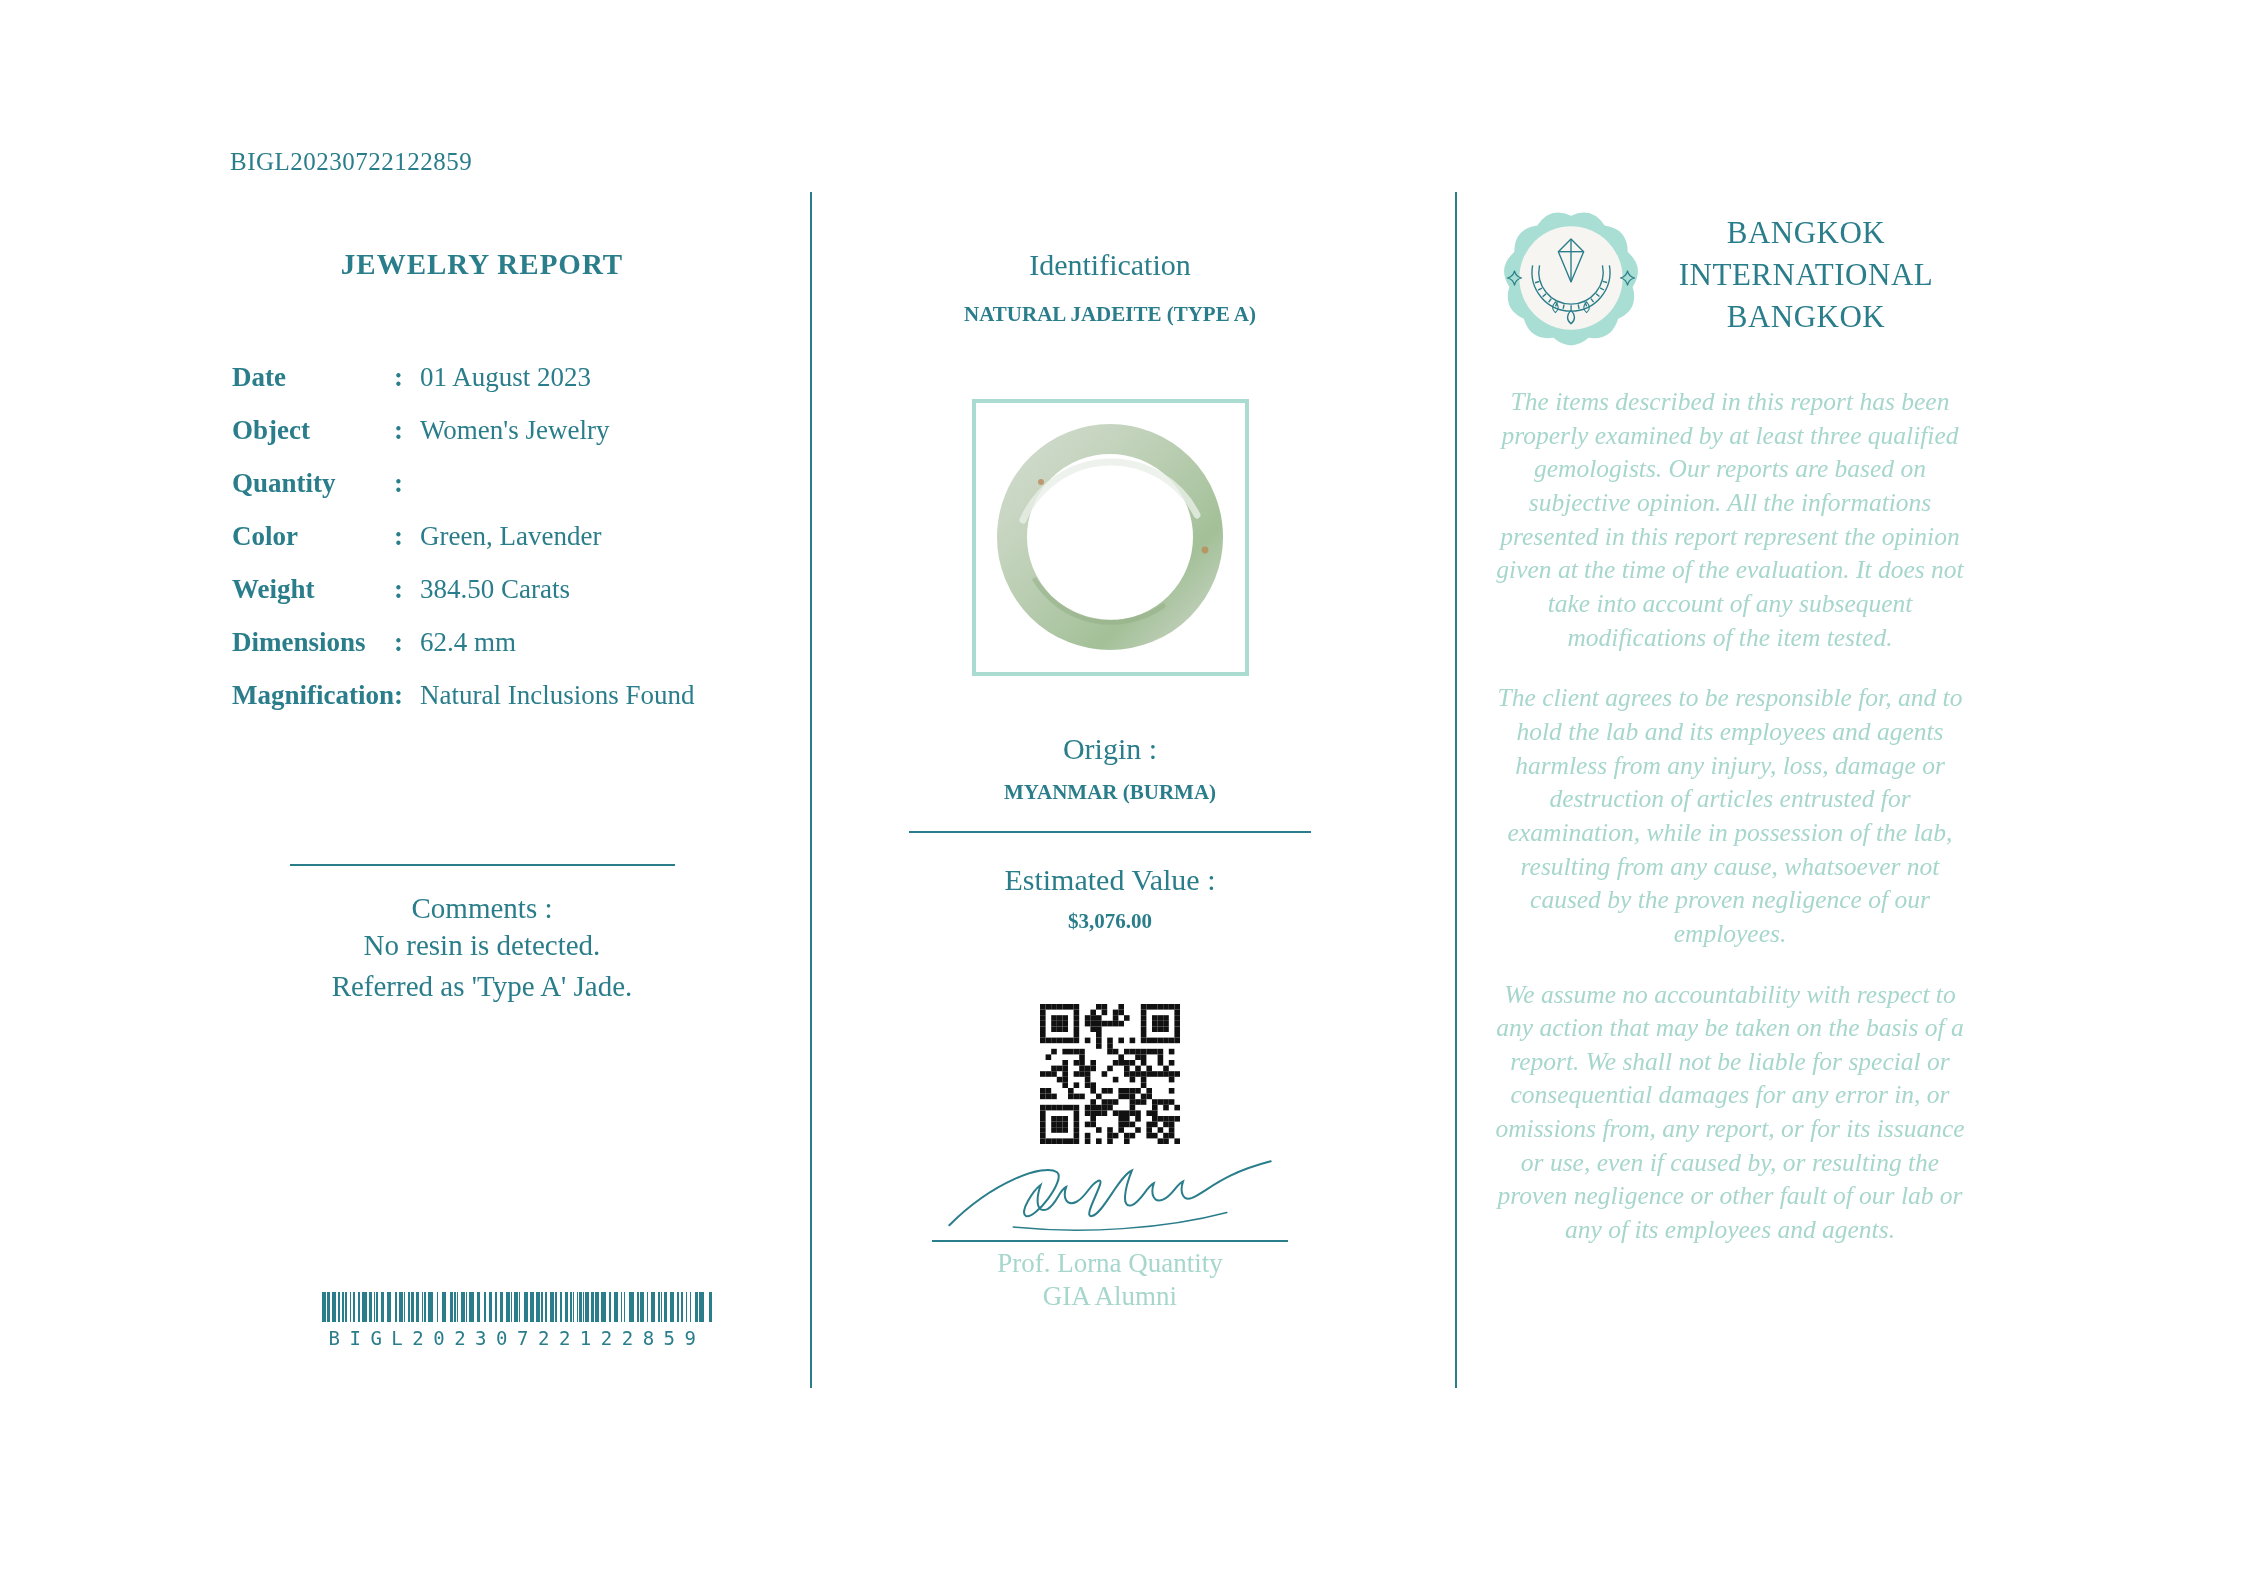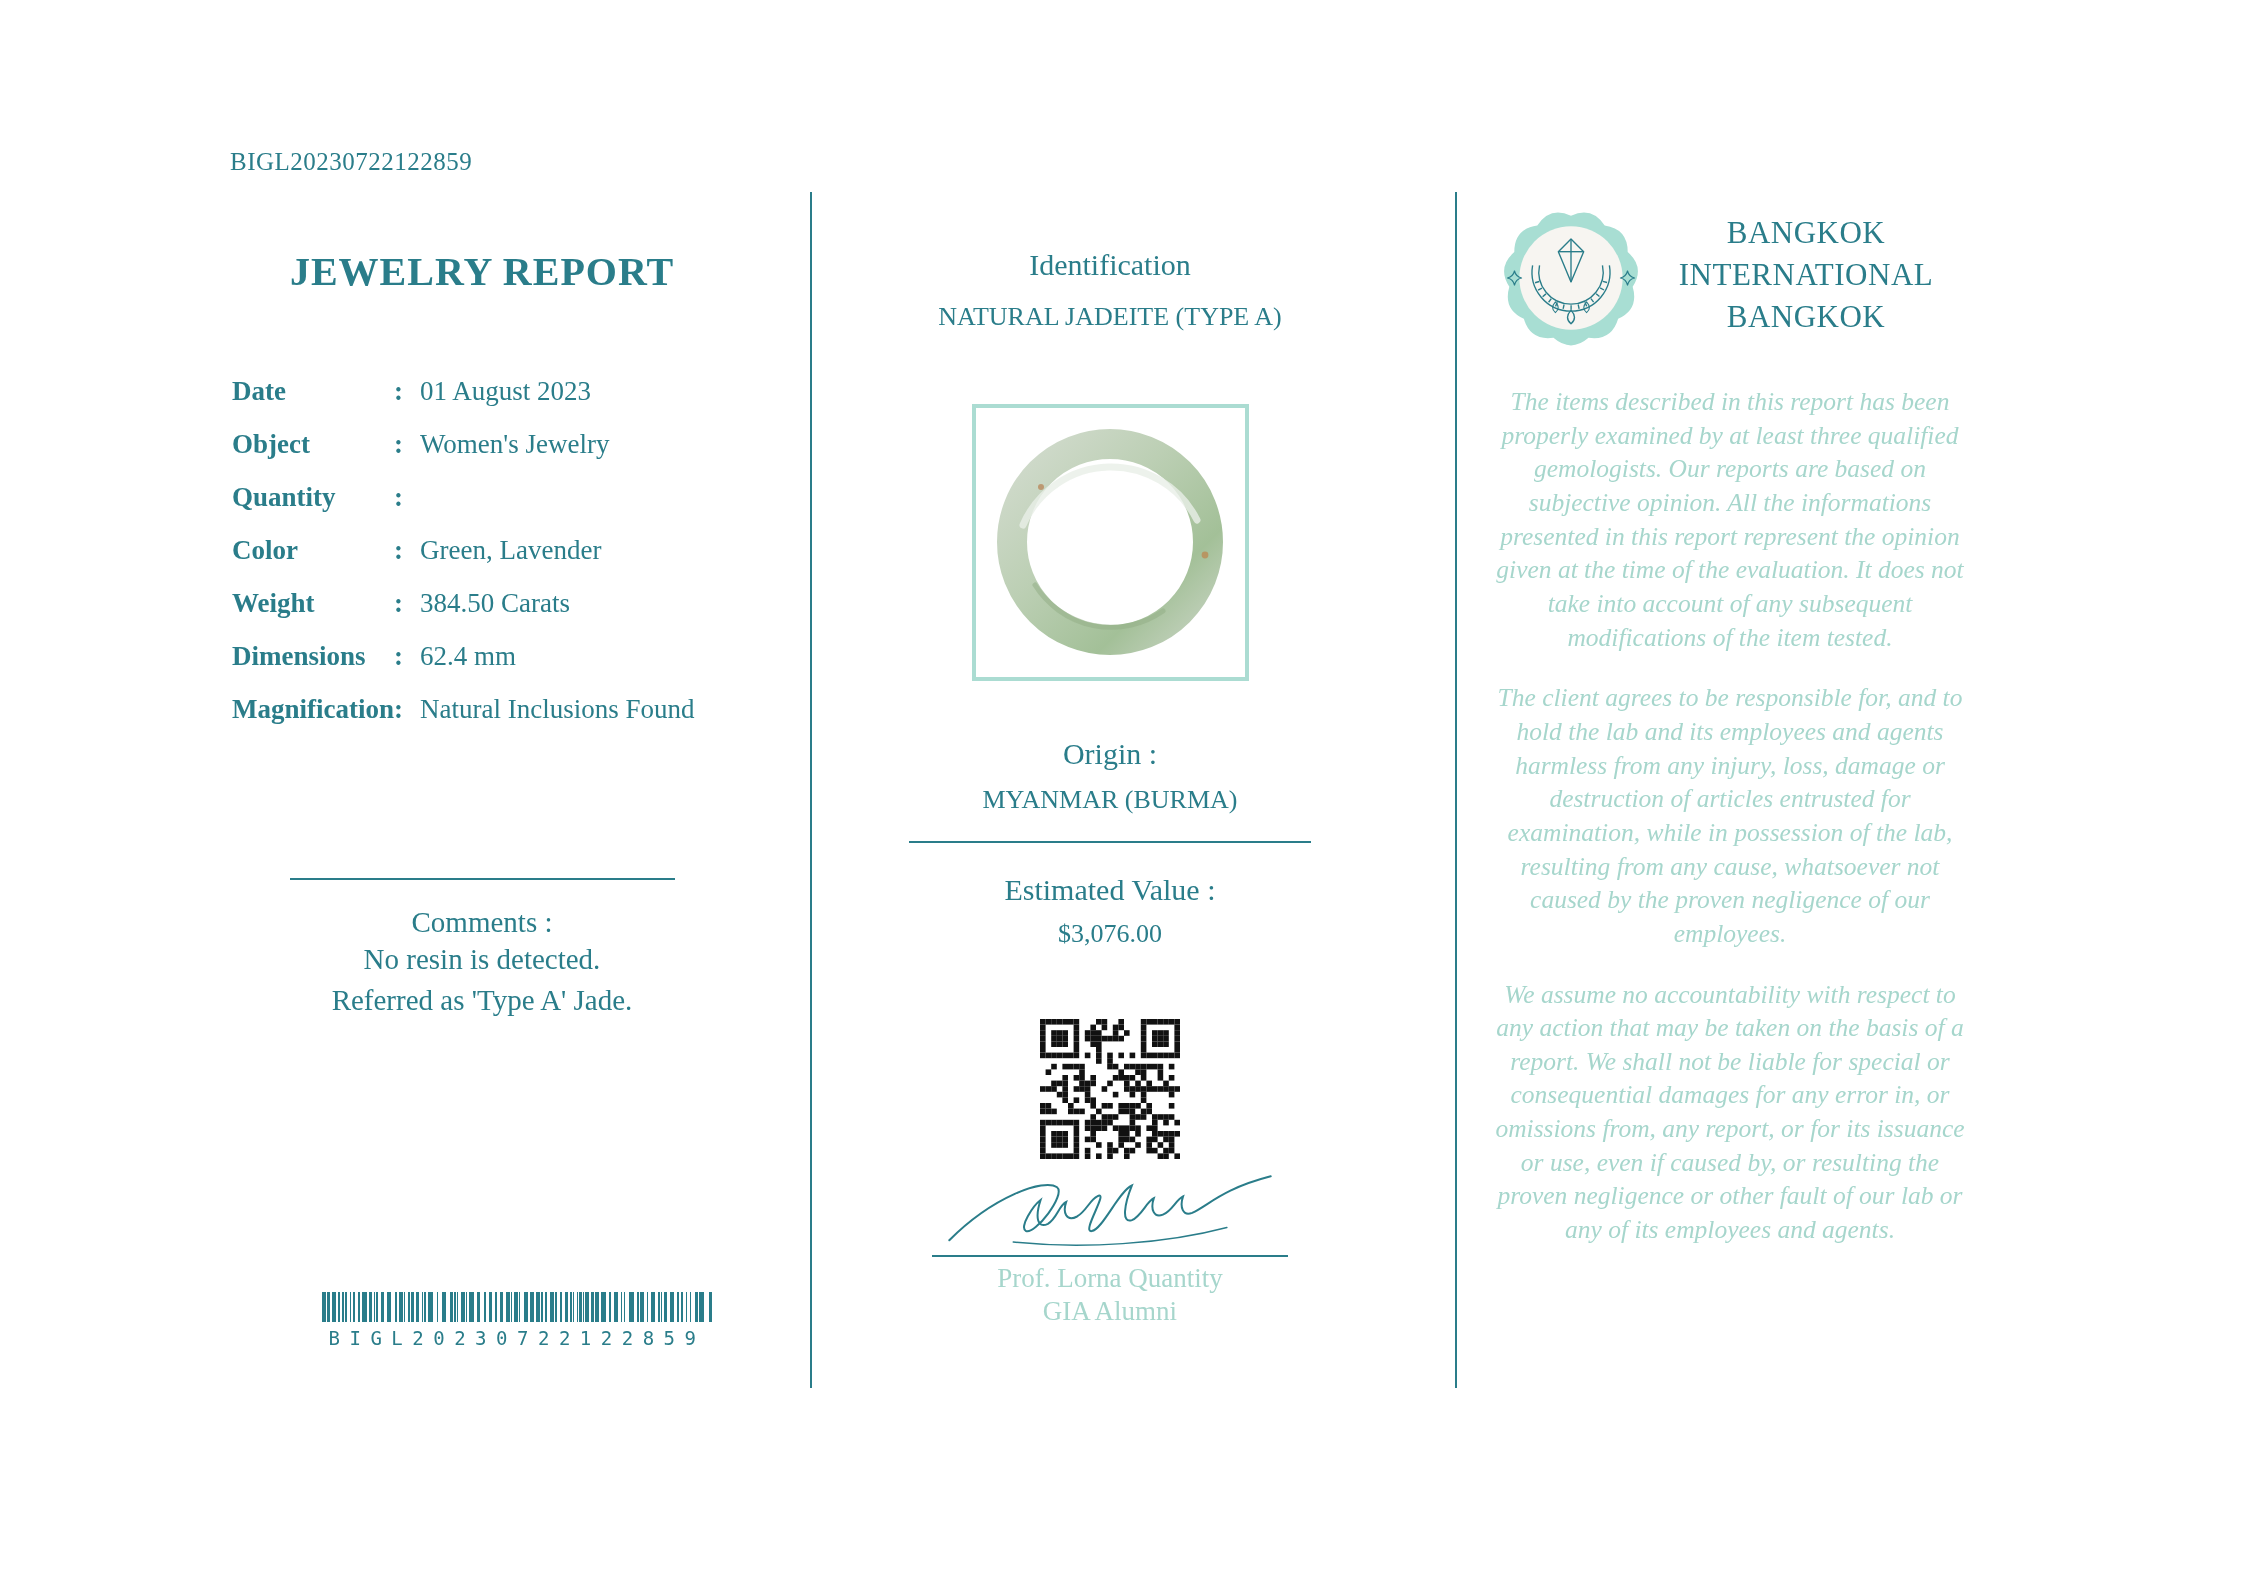--- a/index.html
+++ b/index.html
@@ -14,37 +14,37 @@
     position:relative;width:2247px;height:1412px;background:#ffffff;overflow:hidden;
     font-family:"Liberation Serif","DejaVu Serif",serif;color:var(--teal);
   }
   .vline{position:absolute;top:192px;width:2px;height:1196px;background:var(--teal);}
   #vline-1{left:810px;} #vline-2{left:1455px;}
 
   .report-number{position:absolute;left:230px;top:148px;font-size:25px;letter-spacing:.5px;}
 
   
   .col-left{position:absolute;left:232px;top:248px;width:500px;}
-  .col-left h1{margin:0;text-align:center;font-size:40px;font-weight:700;letter-spacing:1px;}
+  .col-left h1{margin:0;text-align:center;font-size:29px;font-weight:700;letter-spacing:1px;}
   .fields{margin-top:70px;}
   .frow{display:flex;font-size:27px;line-height:53px;}
   .flabel{width:162px;font-weight:700;}
   .fcolon{width:26px;font-weight:700;}
   .fvalue{flex:1;}
   .divider-h{margin:142px auto 0;width:385px;border:0;border-top:2px solid var(--teal);}
   .comments-title{margin-top:26px;text-align:center;font-size:29px;font-weight:400;}
   .comments-line{text-align:center;font-size:29px;line-height:41px;}
   .comments-line:first-of-type{margin-top:16px;}
   .barcode-wrap{position:absolute;left:322px;top:1292px;width:390px;text-align:center;}
   .barcode-text{font-family:"DejaVu Sans Mono","Liberation Mono",monospace;font-size:19px;letter-spacing:9.5px;color:var(--teal);margin-top:1px;white-space:nowrap;}
 
   
   .col-mid{position:absolute;left:850px;top:248px;width:520px;text-align:center;}
   .mid-label{font-size:30px;}
-  .mid-strong{font-size:26px;font-weight:400;}
+  .mid-strong{font-size:21px;font-weight:700;}
   .ident-value{margin-top:20px;}
   .photo-frame{margin:72px auto 0;width:269px;height:269px;border:4px solid var(--pborder);background:#ffffff;display:flex;align-items:center;justify-content:center;}
   .origin-label{margin-top:56px;}
   .origin-value{margin-top:14px;}
   .divider-mid{margin:26px auto 0;width:402px;border:0;border-top:2px solid var(--teal);}
   .value-label{margin-top:30px;}
   .value-amount{margin-top:12px;}
   .qr-box{margin:70px auto 0;width:140px;height:140px;}
   .sig-block{margin:10px auto 0;width:356px;border-bottom:2px solid var(--teal);padding-bottom:2px;}
   .sig-block svg{display:block;width:356px;height:84px;}

